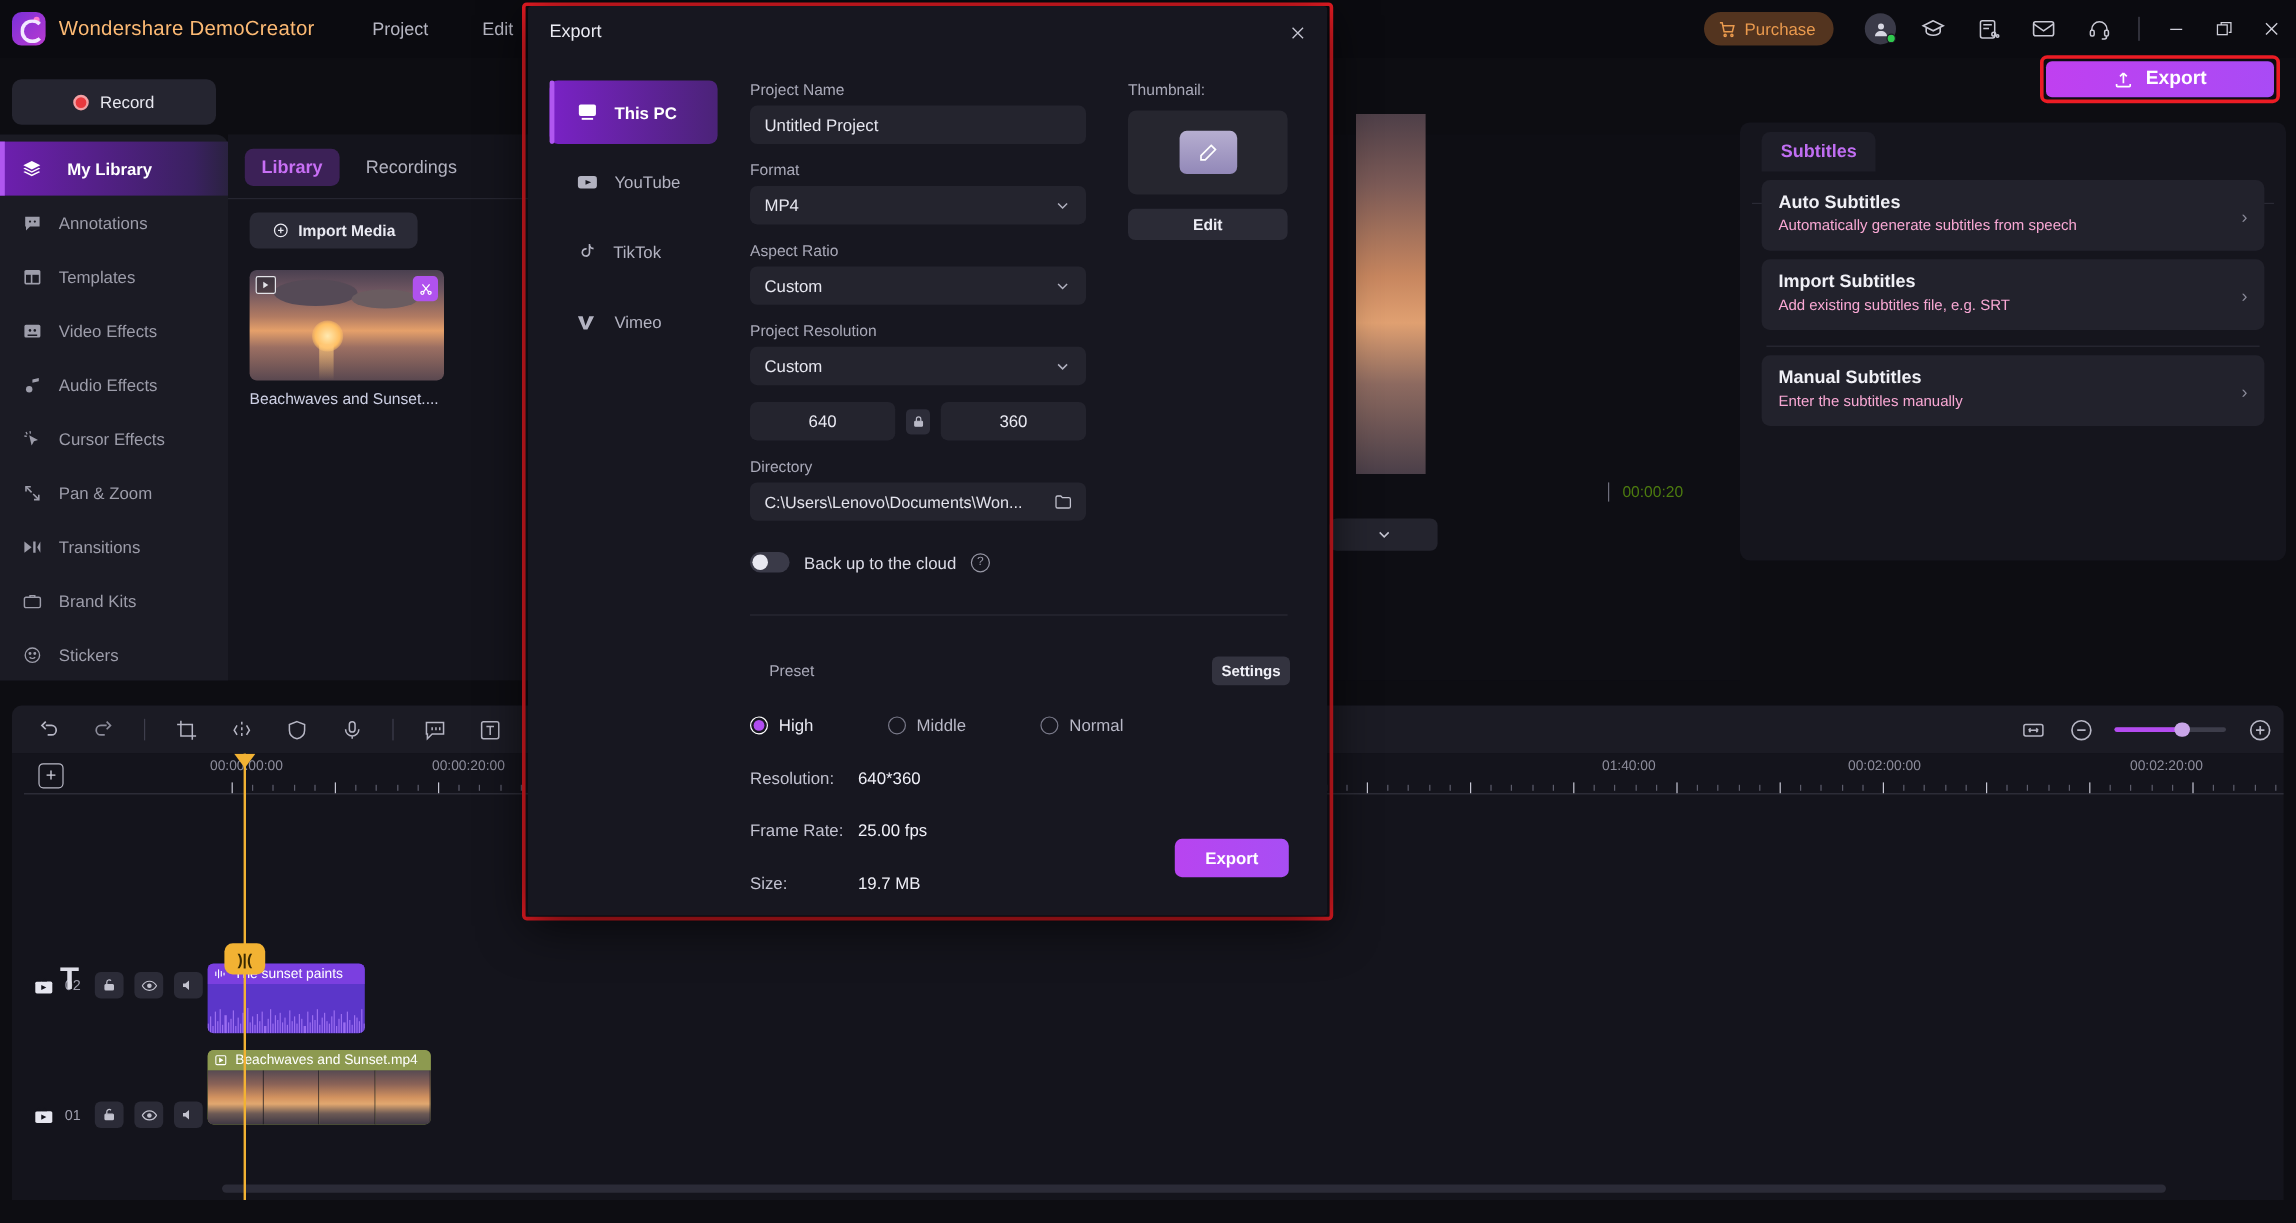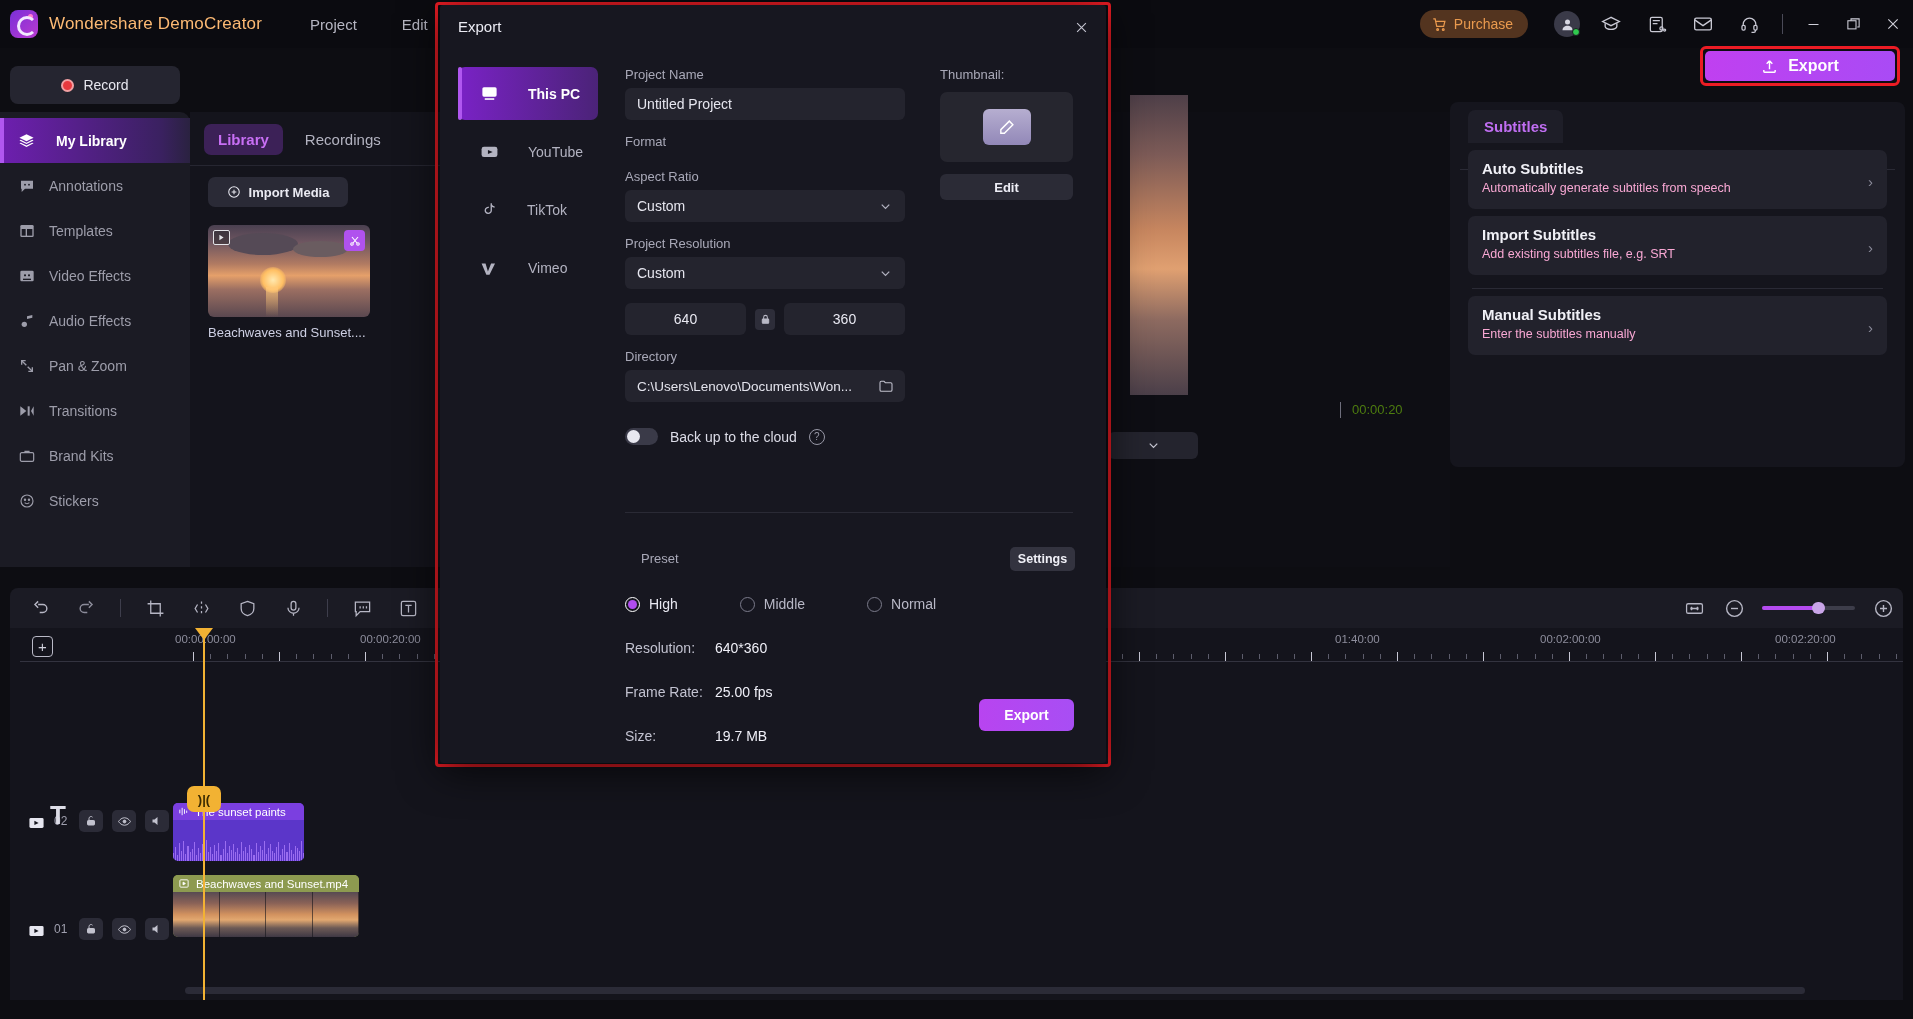--- a/index.html
+++ b/index.html
@@ -180,21 +180,21 @@
   .dlg-outline { position: absolute; left: 435px; top: 2px; width: 676px; height: 765px;
     border: 3px solid #ec1c24; border-radius: 4px; z-index: 100; }
   .dialog { position: absolute; left: 440px; top: 5px; width: 666px; height: 758px;
     background: #171720; border-radius: 3px; z-index: 101; box-shadow: 0 8px 40px rgba(0,0,0,.7); }
   .dlg-head { height: 42px; display: flex; align-items: center; padding-left: 18px;
     font-size: 15px; color: #ebebf3; position: relative; }
   .dlg-close { position:absolute; right: 14px; top: 11px; width: 22px; height: 22px;
     display:flex;align-items:center;justify-content:center; color:#c3c3cf; font-size:17px; cursor:pointer; }
 
   .dlg-left { position: absolute; left: 18px; top: 62px; width: 140px; }
-  .dest { height: 53px; display: flex; align-items: center; gap: 29px; padding-left: 22px;
+  .dest { height: 53px; display: flex; align-items: center; gap: 13px; padding-left: 22px;
     border-radius: 7px; font-size: 14px; color: #b3b3c1; cursor: pointer; margin-bottom: 5px; }
   .dest.active { background: linear-gradient(90deg,#7a22c6,#4b2378); color: #fff; font-weight: bold; }
   .dest.active::before { content:""; position:absolute; left:0; width:4px; height:53px; background:#b057f0; border-radius:3px;}
 
   .fld-label { font-size: 13px; color: #a9a9b8; margin-bottom: 6px; }
   .dlg-mid { position: absolute; left: 185px; top: 62px; width: 280px; }
   .inputbox { width: 280px; height: 32px; background: #24242e; border-radius: 6px;
     display: flex; align-items: center; padding: 0 12px; font-size: 14px; color: #e6e6ef; cursor: text; }
   .selectbox { width: 280px; height: 32px; background: #24242e; border-radius: 6px;
     display: flex; align-items: center; justify-content: space-between; padding: 0 12px;
@@ -379,20 +379,29 @@
       <span>Video Effects</span>
     </div>
     <div class="side-item">
       <span class="side-ic">
         <svg width="16" height="16" viewBox="0 0 24 24" fill="#9d9daa">
             <circle cx="8" cy="17" r="4"></circle>
             <path d="M12 17V5l8-2v4l-8 2"></path>
           </svg>
       </span>
       <span>Audio Effects</span>
+    </div>
+    <div class="side-item">
+      <span class="side-ic">
+        <svg width="16" height="16" viewBox="0 0 24 24" fill="#9d9daa">
+            <path d="M8 7l11 6-5 1.5L11 20z"></path>
+            <path d="M4 3l1.5 3M9 2l.5 3M2 8l3 .5" stroke="#9d9daa" stroke-width="1.6"></path>
+          </svg>
+      </span>
+      <span>Cursor Effects</span>
     </div>
     <div class="side-item">
       <span class="side-ic">
         <svg width="16" height="16" viewBox="0 0 24 24" fill="none" stroke="#9d9daa" stroke-width="2">
             <path d="M4 10V4h6M20 14v6h-6"></path>
             <path d="M4 4l7 7M20 20l-7-7"></path>
           </svg>
       </span>
       <span>Pan &amp; Zoom</span>
     </div>
@@ -901,20 +910,26 @@
         </span>
         <span>Vimeo</span>
       </div>
     </div>
 
     <div class="dlg-mid">
       <div class="fld-label">Project Name</div>
       <div class="inputbox">Untitled Project</div>
       <div class="gap"></div>
       <div class="fld-label">Format</div>
+      <div class="selectbox">
+        <span>MP4</span>
+        <svg width="15" height="15" viewBox="0 0 24 24" fill="none" stroke="#b2b2c0" stroke-width="2">
+            <path d="M6 9l6 6 6-6"></path>
+          </svg>
+      </div>
       <div class="gap"></div>
       <div class="fld-label">Aspect Ratio</div>
       <div class="selectbox">
         <span>Custom</span>
         <svg width="15" height="15" viewBox="0 0 24 24" fill="none" stroke="#b2b2c0" stroke-width="2">
             <path d="M6 9l6 6 6-6"></path>
           </svg>
       </div>
       <div class="gap"></div>
       <div class="fld-label">Project Resolution</div>

